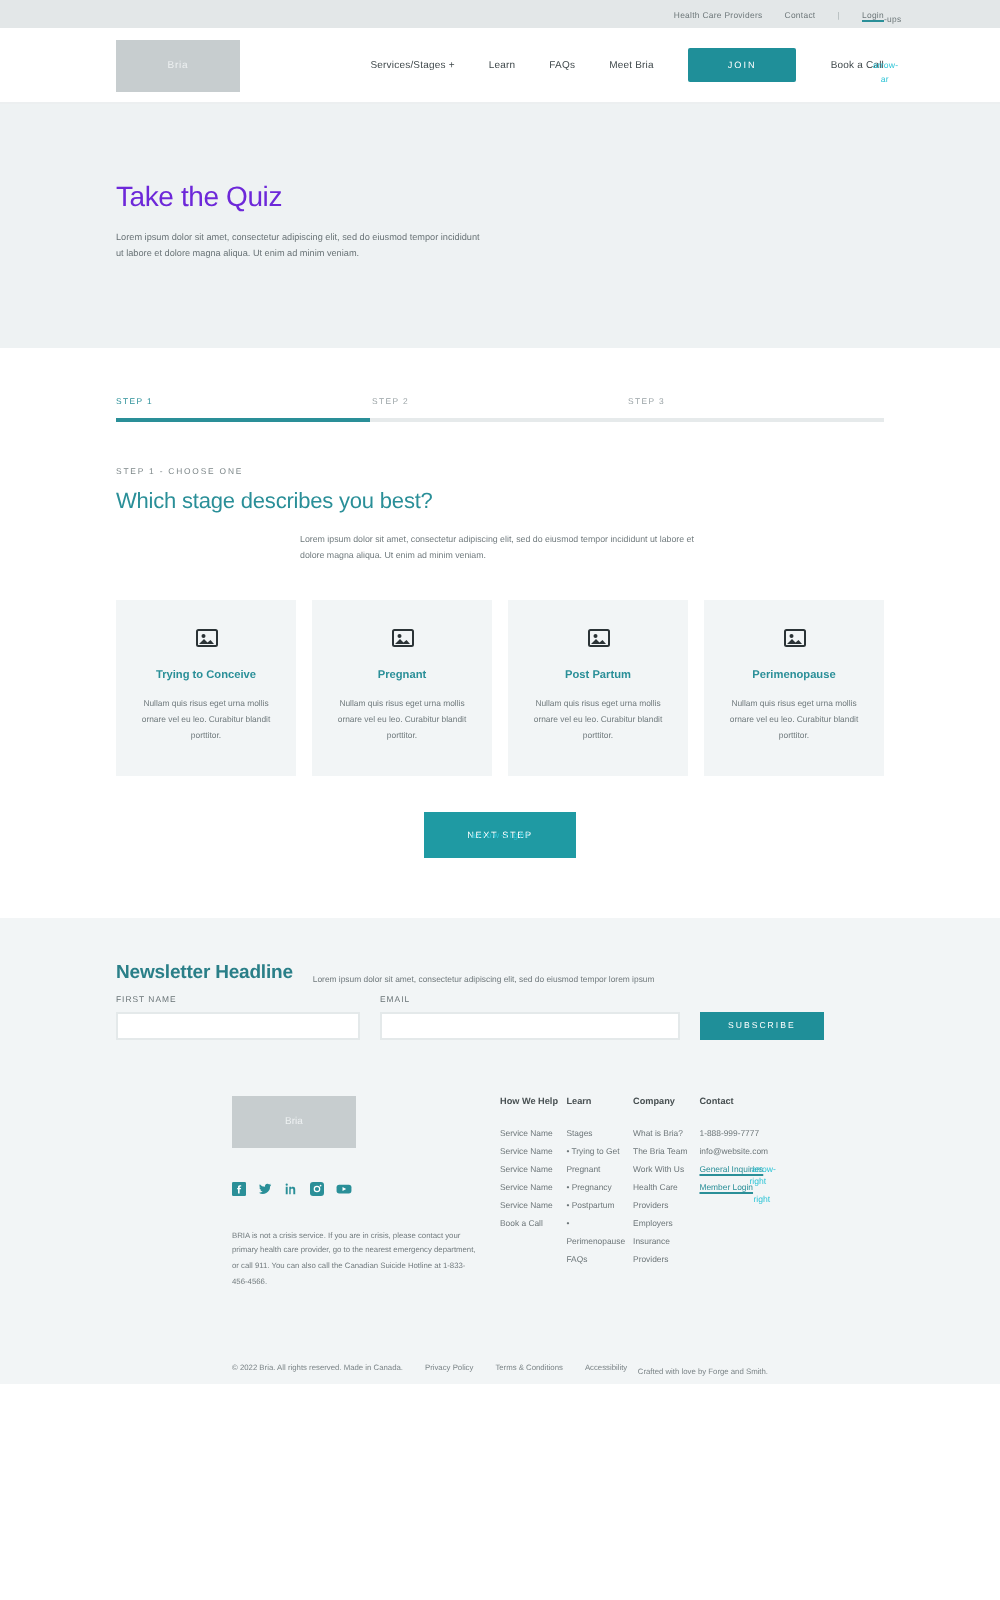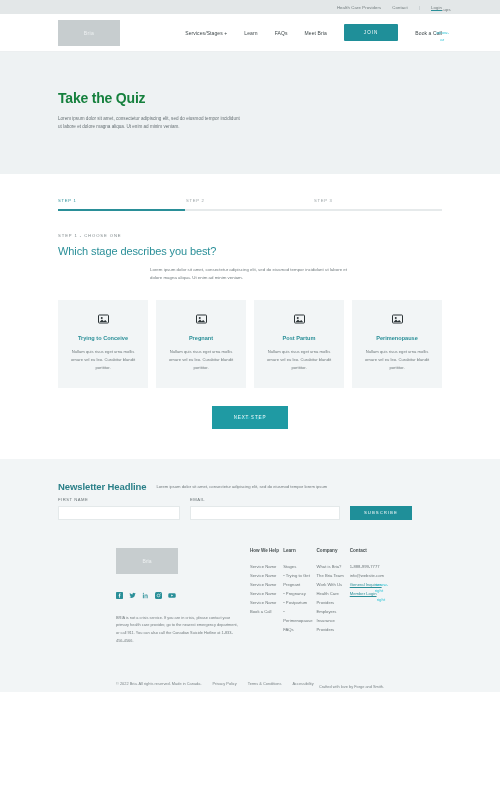--- a/index.html
+++ b/index.html
@@ -47,21 +47,21 @@
     padding: 6px 20px; border: none; border-radius: 1px; cursor: pointer;
   }
   .bookcall {
     position: relative; font-size: 5px; color: #2a8f98;
     text-decoration: underline; text-underline-offset: 1.5px;
   }
 
   
   .hero { background: #eef2f3; padding: 38px 58px 42px; }
   .hero h1 {
-    font-size: 14px; font-weight: 700; color: #15803d;
+    font-size: 14px; font-weight: 400; color: #6d28d9;
     letter-spacing: -.2px; margin-bottom: 9px;
   }
   .hero p { font-size: 4.6px; line-height: 1.85; color: #687275; max-width: 182px; }
 
   
   .quiz { background: #fff; padding: 24px 58px 30px; }
   .steps { display: flex; position: relative; }
   .step { flex: 1; font-size: 4.2px; letter-spacing: .7px; color: #9aa3a6; padding-bottom: 6px; }
   .step.active { color: #2a8f98; }
   .steps-track {
@@ -91,21 +91,21 @@
   .card p { font-size: 4.2px; line-height: 1.9; color: #6f797c; }
 
   .next-wrap { display: flex; justify-content: center; margin-top: 18px; }
   .next-btn {
     position: relative; background: #1f9aa3; color: #fff; border: none;
     font-size: 4.6px; letter-spacing: .8px; padding: 9px 22px; cursor: pointer;
   }
 
   
   .lower { background: #f2f5f6; padding: 22px 58px 0; }
-  .nl-head { display: flex; align-items: center; gap: 10px; margin-bottom: 5px; }
+  .nl-head { display: flex; align-items: flex-end; gap: 10px; margin-bottom: 5px; }
   .nl-head h2 { font-size: 9.5px; font-weight: 700; color: #2a7f88; letter-spacing: -.1px; }
   .nl-head p { font-size: 4.2px; color: #70797c; }
   .nl-form { display: flex; gap: 10px; align-items: flex-end; }
   .field { display: flex; flex-direction: column; }
   .field.fname { width: 122px; }
   .field.email { width: 150px; }
   .field label { font-size: 4.2px; letter-spacing: .5px; color: #697376; margin-bottom: 4px; }
   .field input {
     height: 14px; background: #fff; border: 1px solid #e4e9ea; font-size: 4.5px;
     padding: 0 5px; color: #4a5255; font-family: "Liberation Sans", sans-serif;

